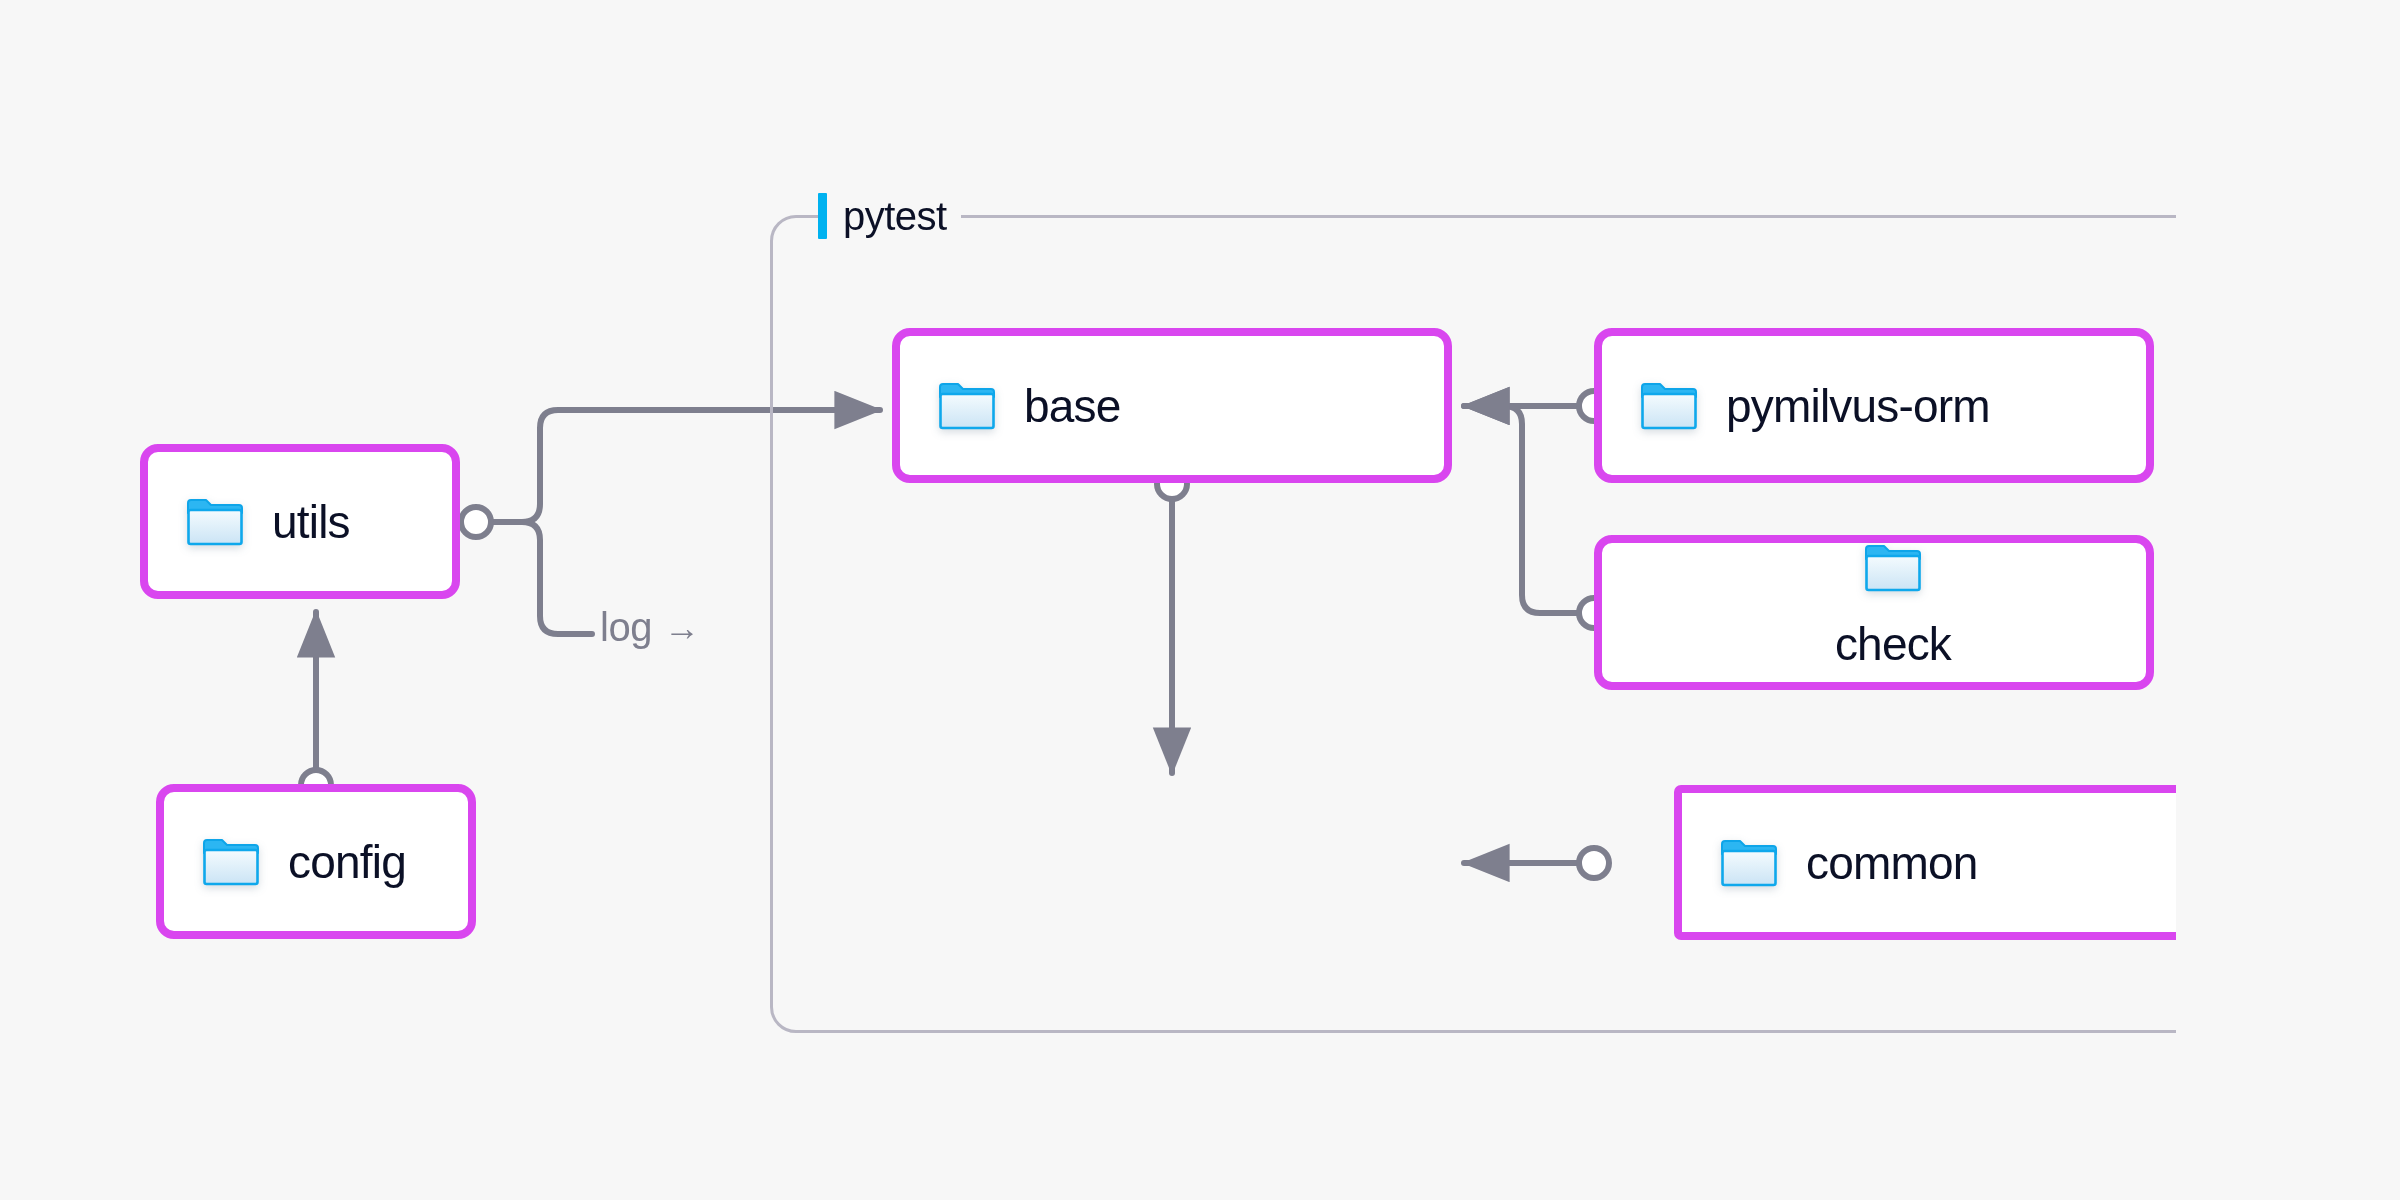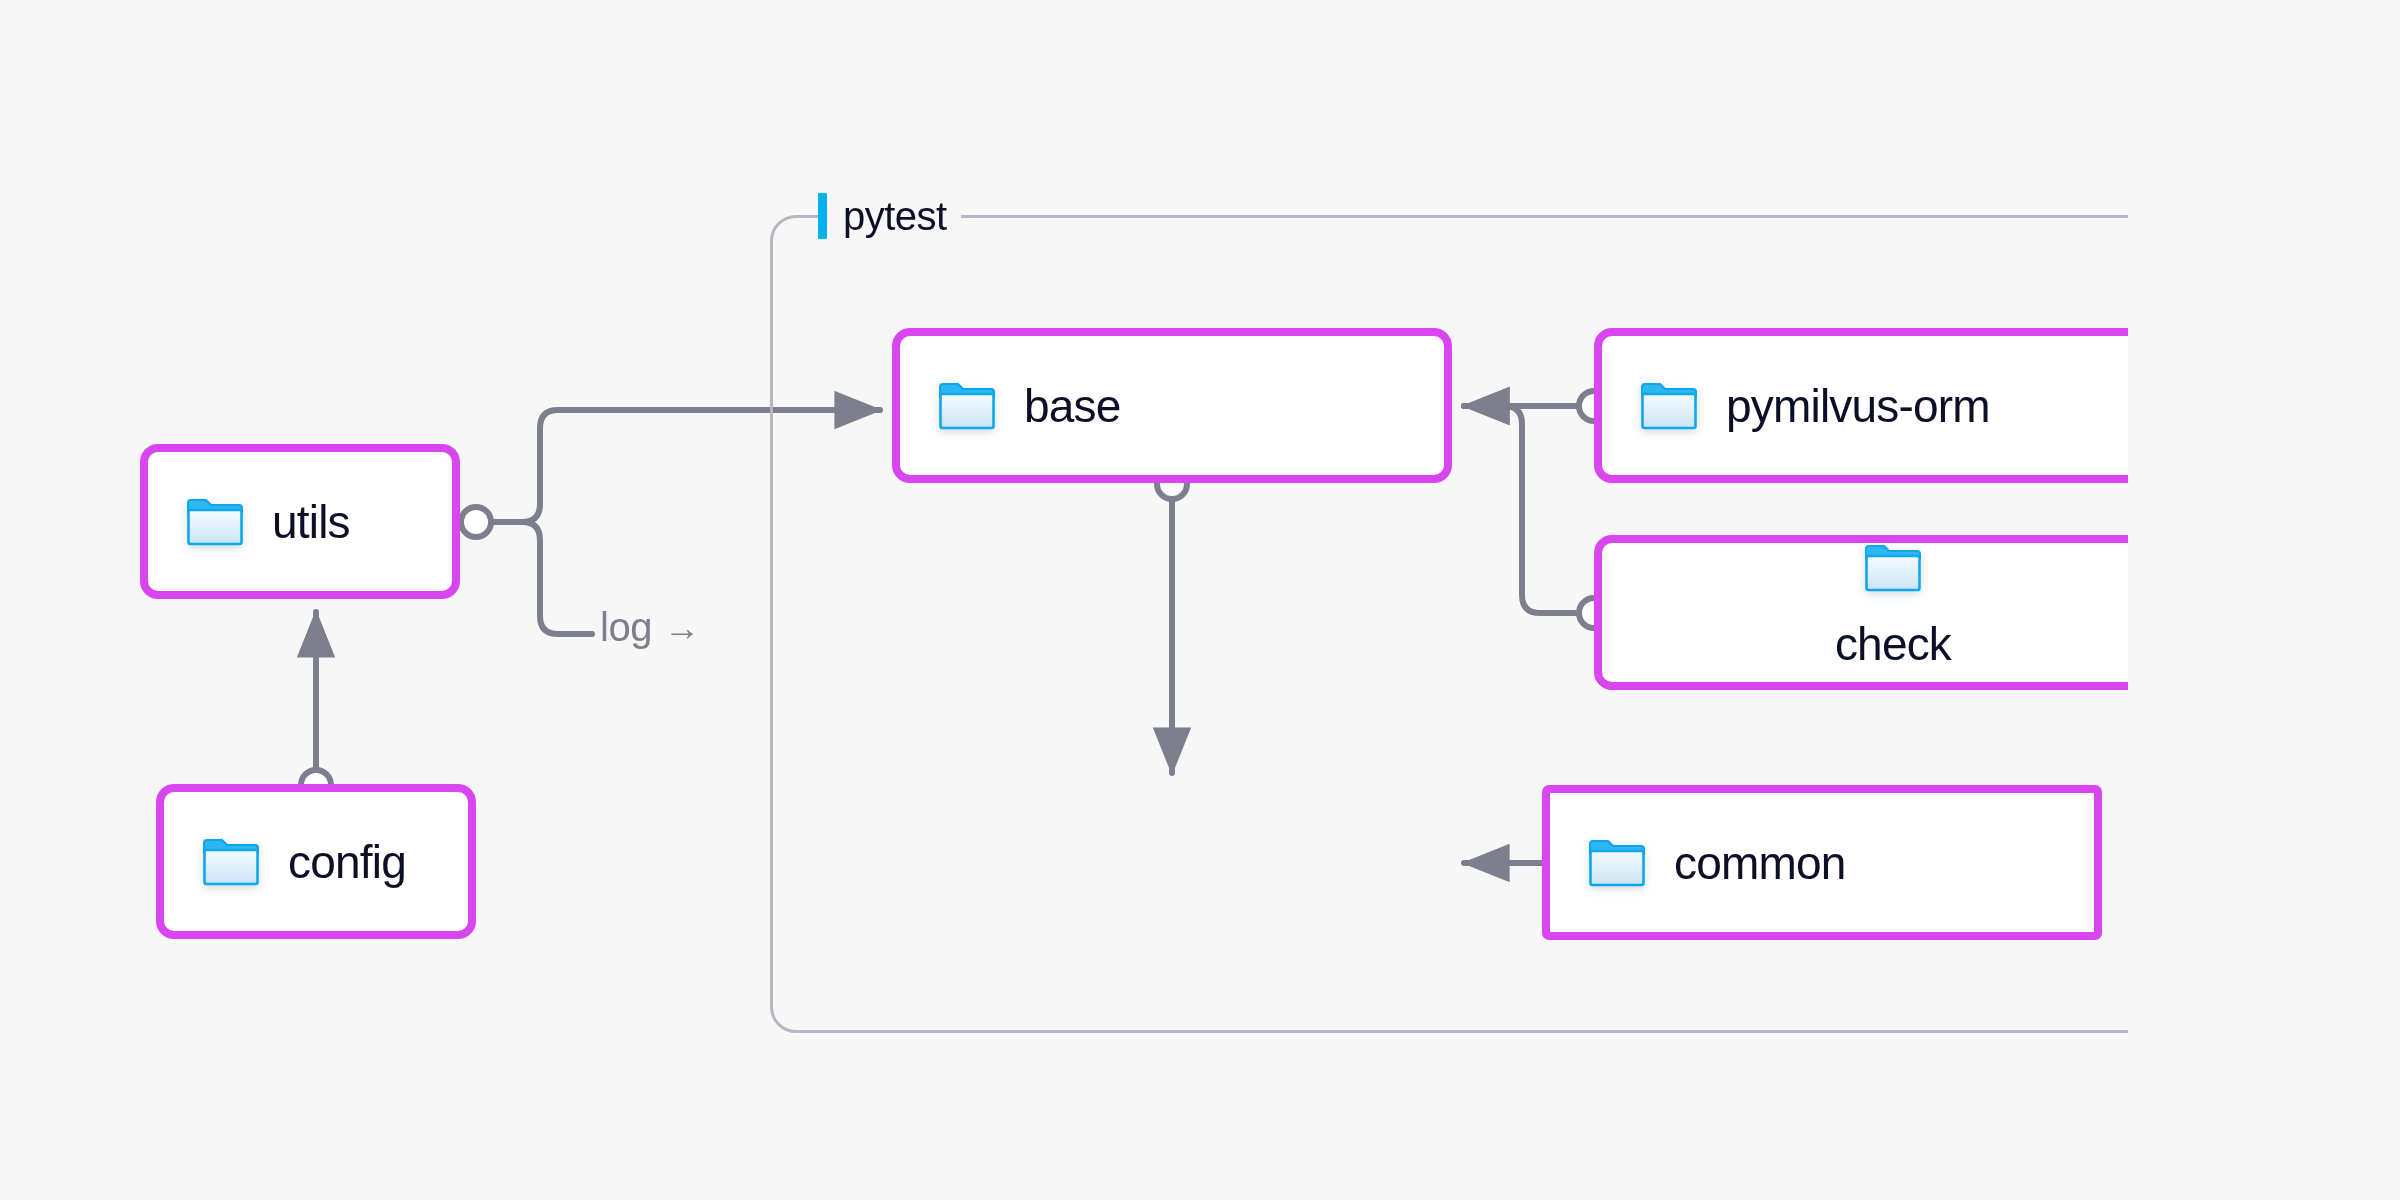--- a/index.html
+++ b/index.html
@@ -7,20 +7,21 @@
     padding: 0;
     background: #f7f7f7;
   }
   #canvas {
     position: relative;
     width: 2128px;
     height: 1200px;
     background: #f7f7f7;
     font-family: "Liberation Sans", sans-serif;
     overflow: hidden;
+    padding-left: 48px;
   }
   #edges {
     position: absolute;
     left: 0; top: 0;
     width: 2400px;
     height: 1200px;
     pointer-events: none;
   }
   
   .group-box {
@@ -192,21 +193,21 @@
   <div class="node" style="left:1594px; top:535px; width:560px; height:155px;flex-direction:column;">
     <span class="folder-icon">
       <svg viewBox="0 0 58 50" width="58" height="50" xmlns="http://www.w3.org/2000/svg">
         <path d="M2 10 L2 6 Q2 3 5 3 L20 3 L25 8 L53 8 Q56 8 56 11 L56 16 L2 16 Z" fill="#2cb6f2" stroke="#0ea5e9" stroke-width="2" stroke-linejoin="round"></path>
         <rect x="2.5" y="13" width="53" height="34" rx="2" fill="url(#folderGrad)" stroke="#0fa8ec" stroke-width="2.6"></rect>
       </svg>
     </span>
     <span class="node-label">check</span>
   </div>
 
-  <div class="node" style="left:1542px; top:785px; width:560px; height:155px;border-radius:7px;">
+  <div class="node" style="left:1674px; top:785px; width:560px; height:155px;border-radius:7px;">
     <span class="folder-icon">
       <svg viewBox="0 0 58 50" width="58" height="50" xmlns="http://www.w3.org/2000/svg">
         <path d="M2 10 L2 6 Q2 3 5 3 L20 3 L25 8 L53 8 Q56 8 56 11 L56 16 L2 16 Z" fill="#2cb6f2" stroke="#0ea5e9" stroke-width="2" stroke-linejoin="round"></path>
         <rect x="2.5" y="13" width="53" height="34" rx="2" fill="url(#folderGrad)" stroke="#0fa8ec" stroke-width="2.6"></rect>
       </svg>
     </span>
     <span class="node-label">common</span>
   </div>
 
 </div>

